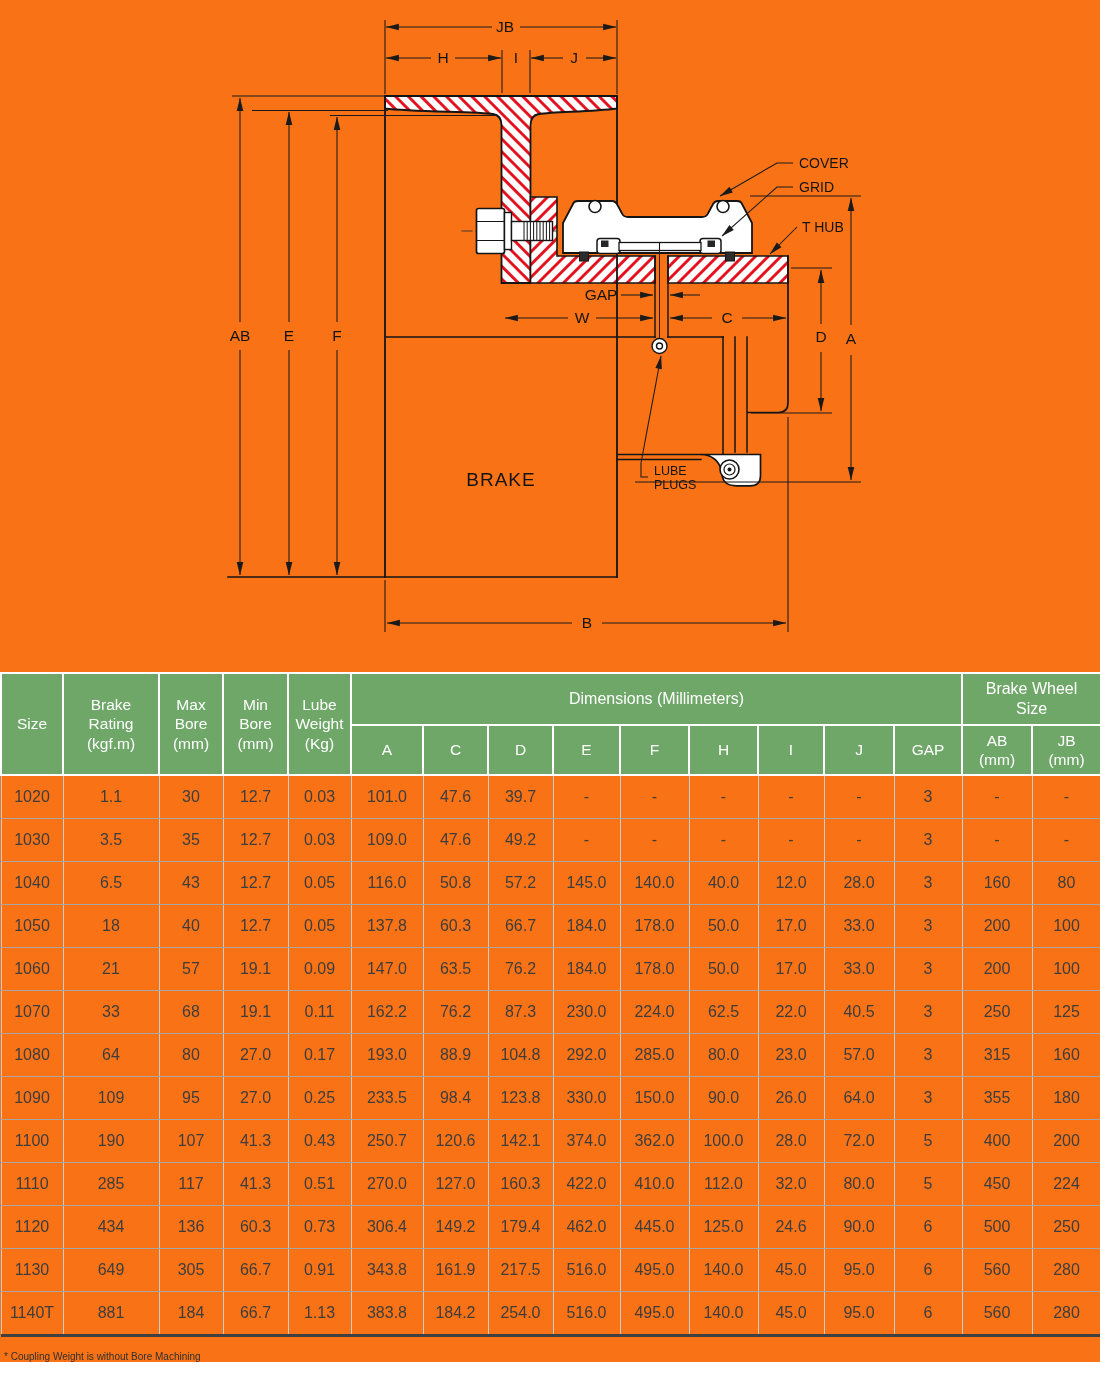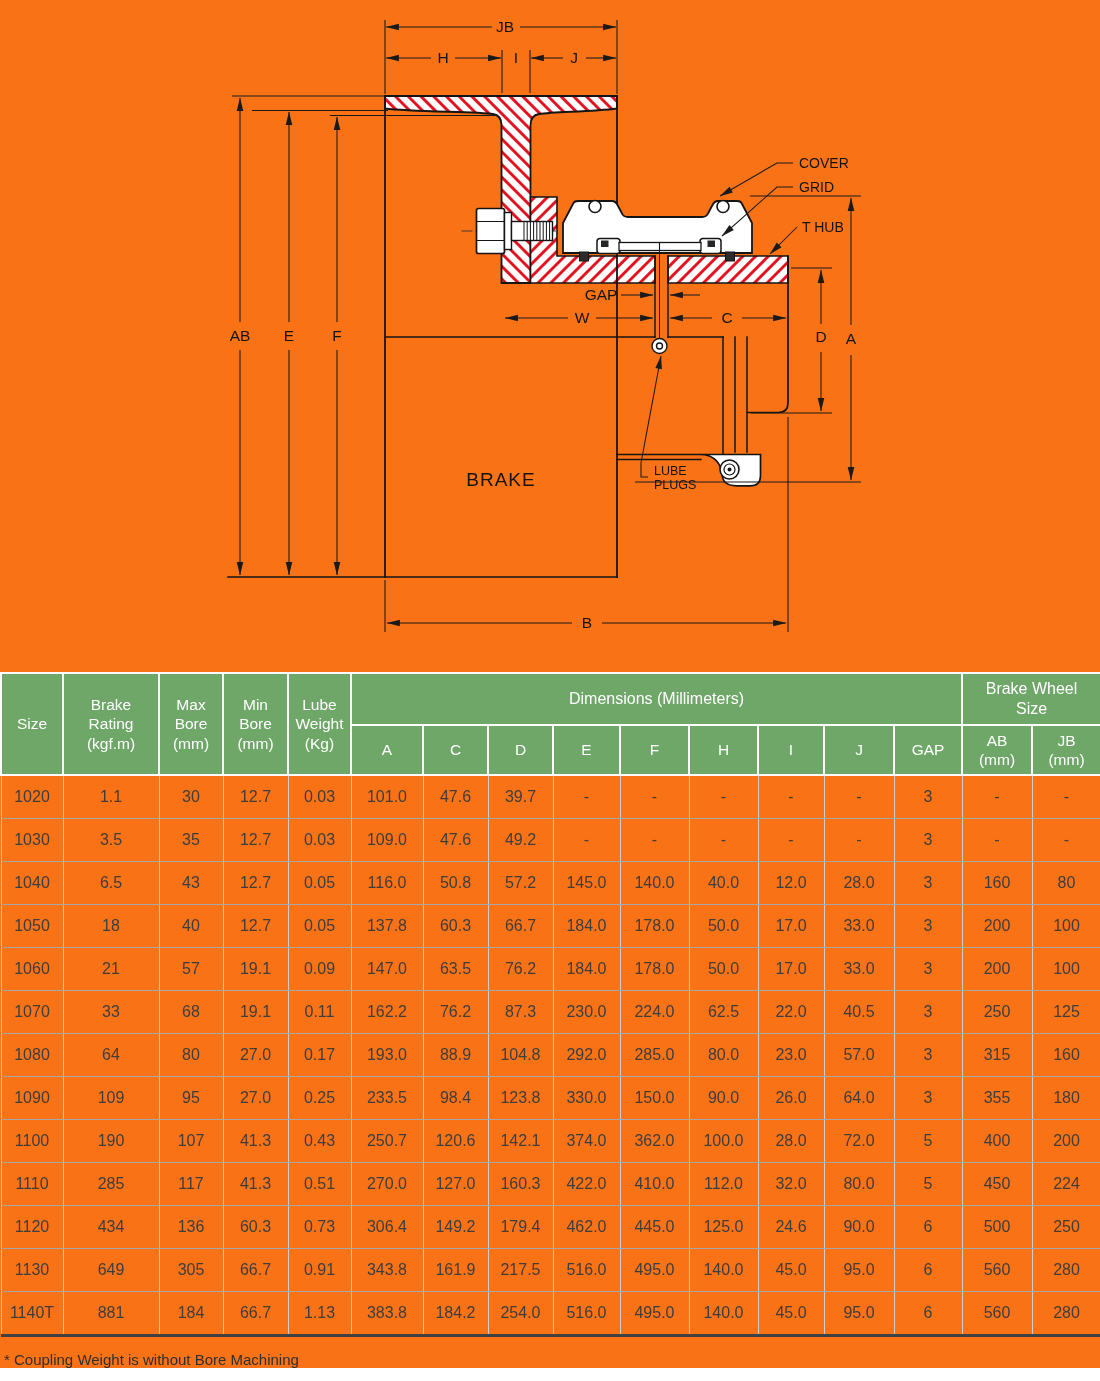--- a/index.html
+++ b/index.html
@@ -18,21 +18,21 @@
     white-space:pre-line;line-height:1.25;font-size:15.5px;padding:2px;
   }
   table.spec thead tr.grp-row th{height:46px;}
   table.spec thead tr.col-row th{height:44px;}
   table.spec th.group{font-size:16px;}
   table.spec td{
     border:1px solid #cdcdcd;border-bottom:1px solid #a7a7a7;
     text-align:center;font-size:16px;color:#3d3d3d;height:42px;padding:0 2px;
   }
   table.spec tbody tr:last-child td{border-bottom:3px solid #404040;}
-  .footnote{font-size:15px;color:#2f2f2f;margin:14px 0 10px 4px;}
+  .footnote{font-size:10px;color:#2f2f2f;margin:14px 0 10px 4px;}
 </style>
 </head>
 <body>
 
 <div class="page">
 
 <svg class="drawing" viewBox="0 0 1100 660" width="1100" height="660" xmlns="http://www.w3.org/2000/svg">
   <defs>
     <marker id="arr" viewBox="0 0 14 8" refX="13.5" refY="4" markerWidth="14" markerHeight="8" orient="auto" markerUnits="userSpaceOnUse">
       <path d="M13.8,4 L0.6,0.7 L0.6,7.3 Z" fill="#1a1a1a"></path>

